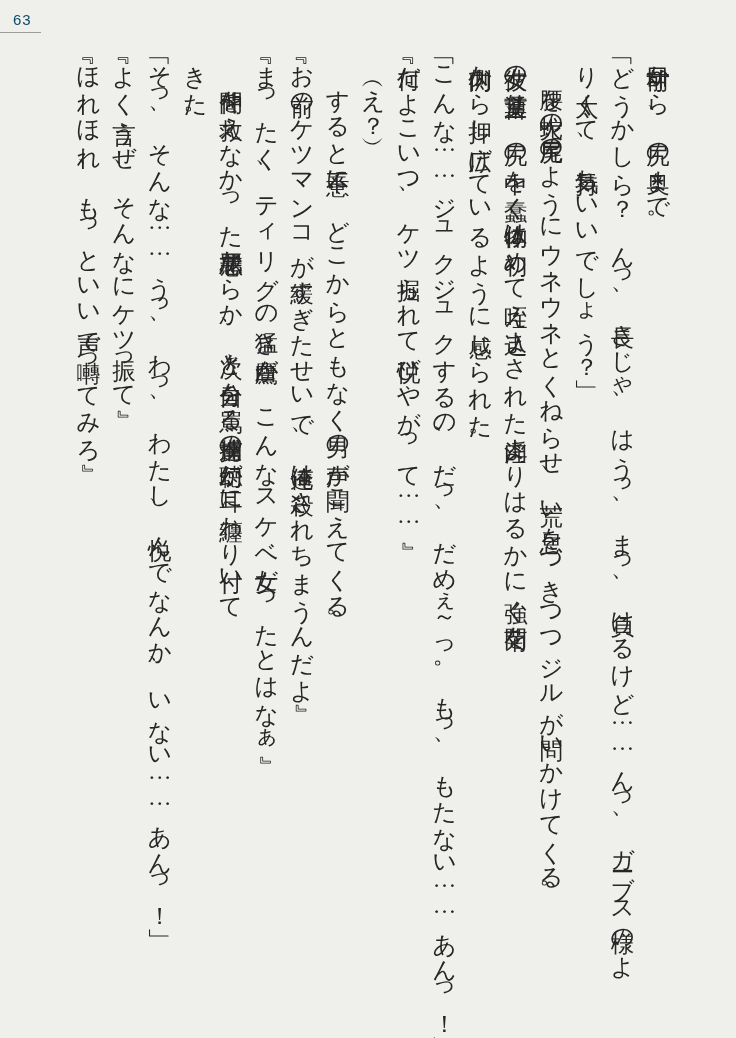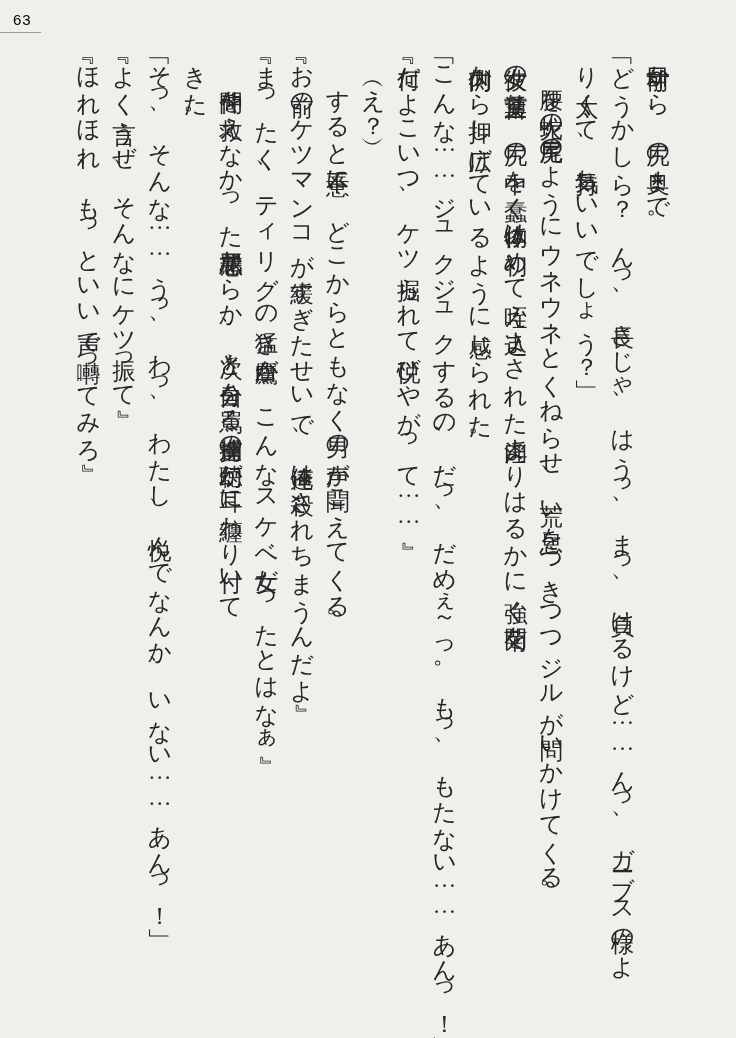--- a/index.html
+++ b/index.html
@@ -19,21 +19,21 @@
     background: #eff0ec;
     color: #262626;
     font-family: "Liberation Serif", "DejaVu Serif", serif;
   }
   .pageno {
     position: absolute;
     left: 13px;
     top: 11px;
     font-size: 15px;
     letter-spacing: 1px;
-    color: #000000;
+    color: #0c4a6e;
     font-family: "Liberation Sans", "DejaVu Sans", sans-serif;
   }
   .pageno-rule {
     position: absolute;
     left: 0;
     top: 32px;
     width: 41px;
     height: 1px;
     background: #9b9b9b;
   }

